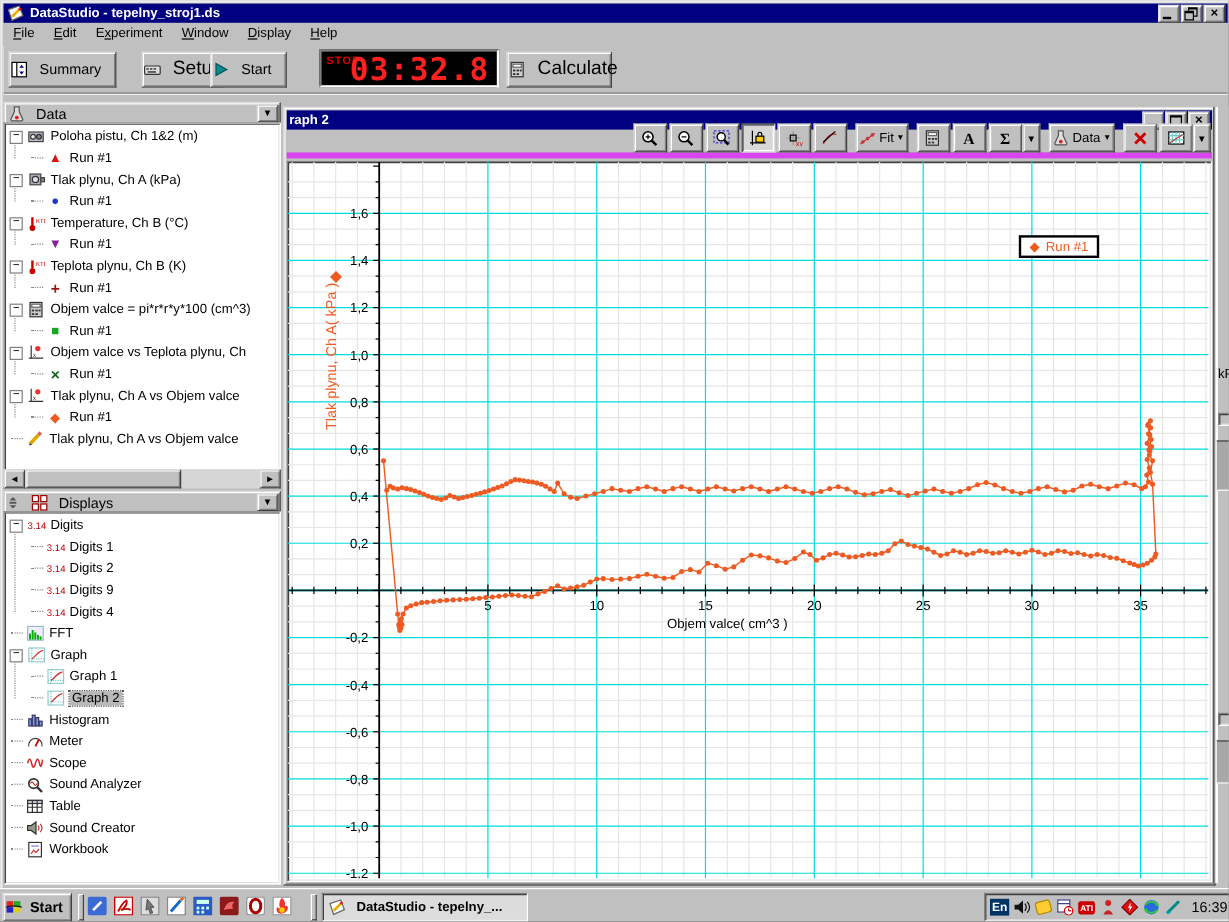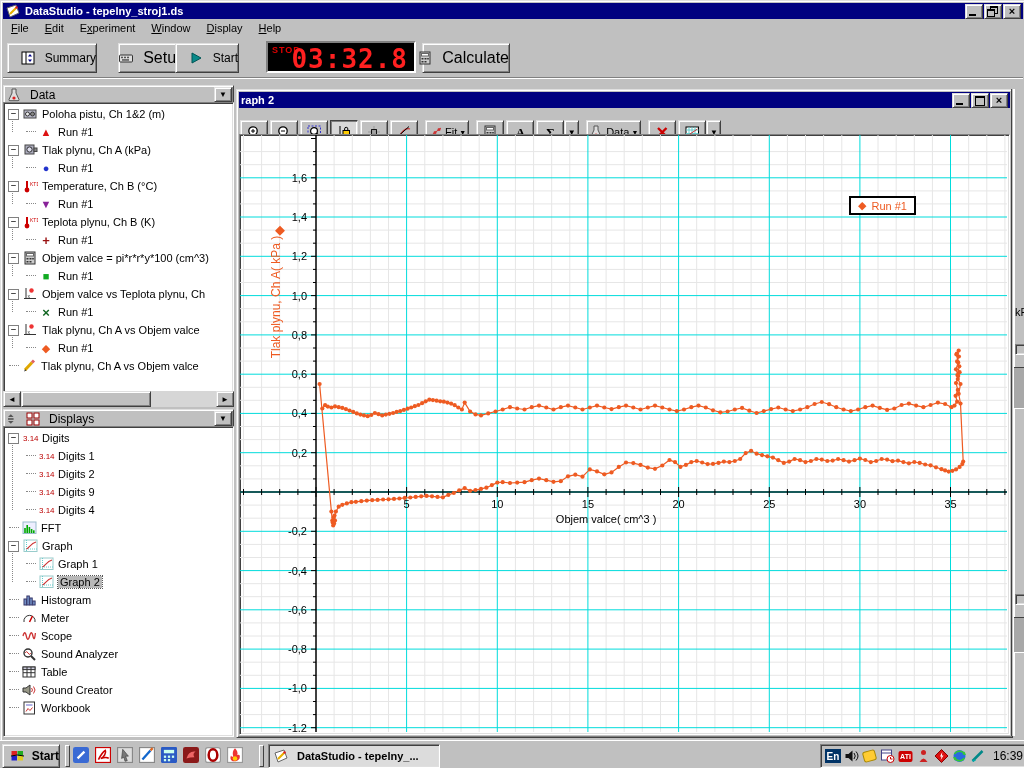--- a/index.html
+++ b/index.html
@@ -3,21 +3,21 @@
 <meta charset="utf-8">
 <style>
   html,body{margin:0;padding:0;background:#555;}
   #screen{position:relative;width:1024px;height:768px;background:#c0c0c0;overflow:hidden;
           font-family:"Liberation Sans",sans-serif;font-size:11px;color:#000;}
   .abs{position:absolute;}
   .raised{background:#c0c0c0;border:1px solid;border-color:#dfdfdf #404040 #404040 #dfdfdf;
           box-shadow:inset 1px 1px 0 #fff, inset -1px -1px 0 #808080;}
   .sunken{border:1px solid;border-color:#808080 #fff #fff #808080;
           box-shadow:inset 1px 1px 0 #404040, inset -1px -1px 0 #dfdfdf;}
-  .btn{display:flex;align-items:center;justify-content:flex-end;gap:5px;cursor:default;}
+  .btn{display:flex;align-items:center;justify-content:flex-start;gap:5px;cursor:default;}
   .titlebar{background:#000080;color:#fff;font-weight:bold;display:flex;align-items:center;padding:0 2px;}
   .winbtn{width:16px;height:13px;margin-left:1px;position:relative;}
   .winbtn .g{position:absolute;left:0;top:0;right:0;bottom:0;display:flex;align-items:center;justify-content:center;
              font:bold 11px "Liberation Sans",sans-serif;color:#000;}
   .g-min{width:7px;height:2px;background:#000;position:absolute;left:3px;bottom:2px;}
   .g-max{width:8px;height:7px;border:1px solid #000;border-top:2px solid #000;position:absolute;left:3px;top:2px;}
   .g-restore1{width:6px;height:5px;border:1px solid #000;border-top:2px solid #000;position:absolute;left:5px;top:1px;background:#c0c0c0;}
   .g-restore2{width:6px;height:5px;border:1px solid #000;border-top:2px solid #000;position:absolute;left:2px;top:4px;background:#c0c0c0;}
   .menu-item{display:inline-block;padding:3px 8px 2px 8px;}
   .menu-item u{text-decoration:underline;}
@@ -567,21 +567,21 @@
         <span class="winbtn raised">
             <span class="g-min"></span>
           </span>
         <span class="winbtn raised">
             <span class="g-max"></span>
           </span>
         <span class="winbtn raised">
             <span class="g">×</span>
           </span>
       </div>
-      <div class="abs" id="graph-toolbar" style="left:2px;top:28px;right:2px;height:26px;border-bottom:3px solid #d946ef;"><div class="gbtn raised">
+      <div class="abs" id="graph-toolbar" style="left:2px;top:11px;right:2px;height:26px;border-bottom:5px solid #d946ef;text-align:right;"><div class="gbtn raised">
             <span>
               <svg width="15" height="14" viewBox="0 0 15 14">
                 <circle cx="6" cy="6" r="4.2" fill="#fff" stroke="#000" stroke-width="1.3"></circle>
                 <line x1="9.2" y1="9.2" x2="13" y2="13" stroke="#000" stroke-width="2"></line>
                 <line x1="4" y1="6" x2="8" y2="6" stroke="#000"></line>
                 <line x1="6" y1="4" x2="6" y2="8" stroke="#000"></line>
               </svg>
             </span>
           </div><div class="gbtn raised">
             <span>

